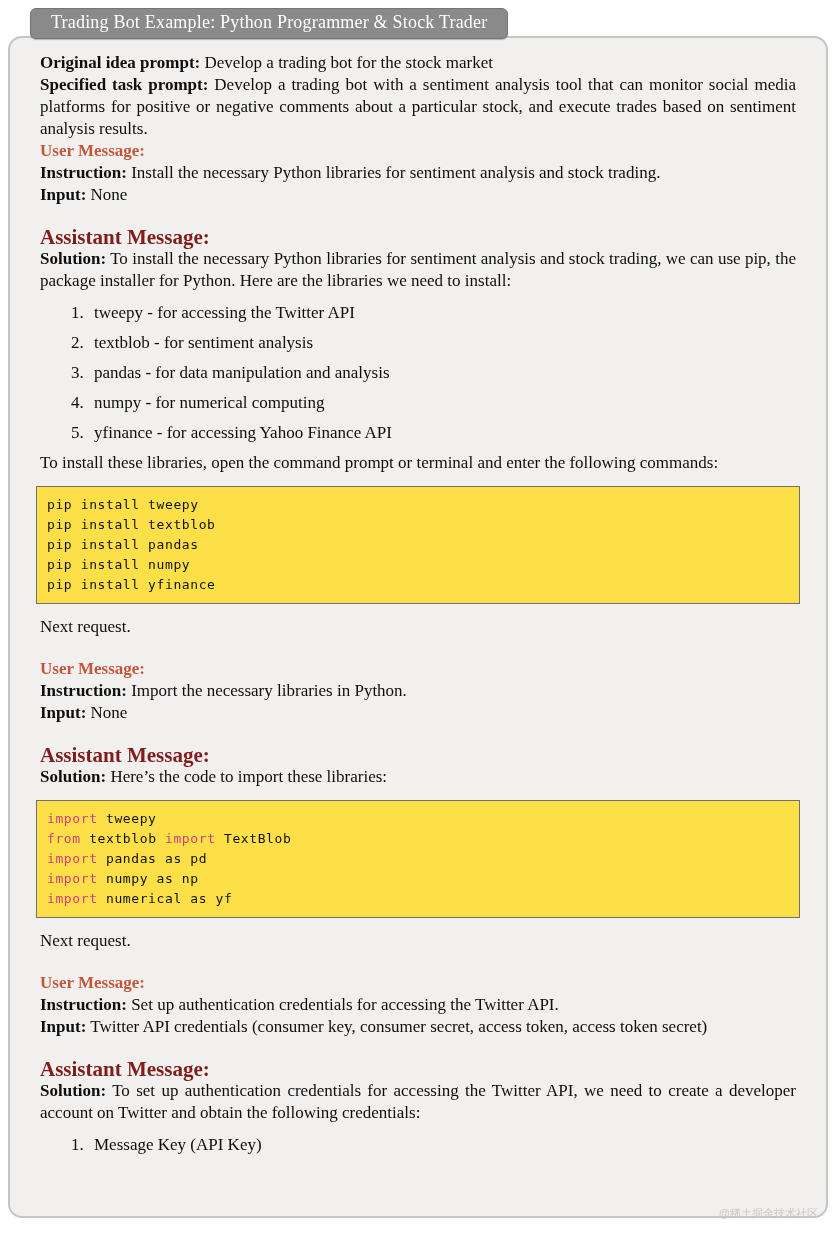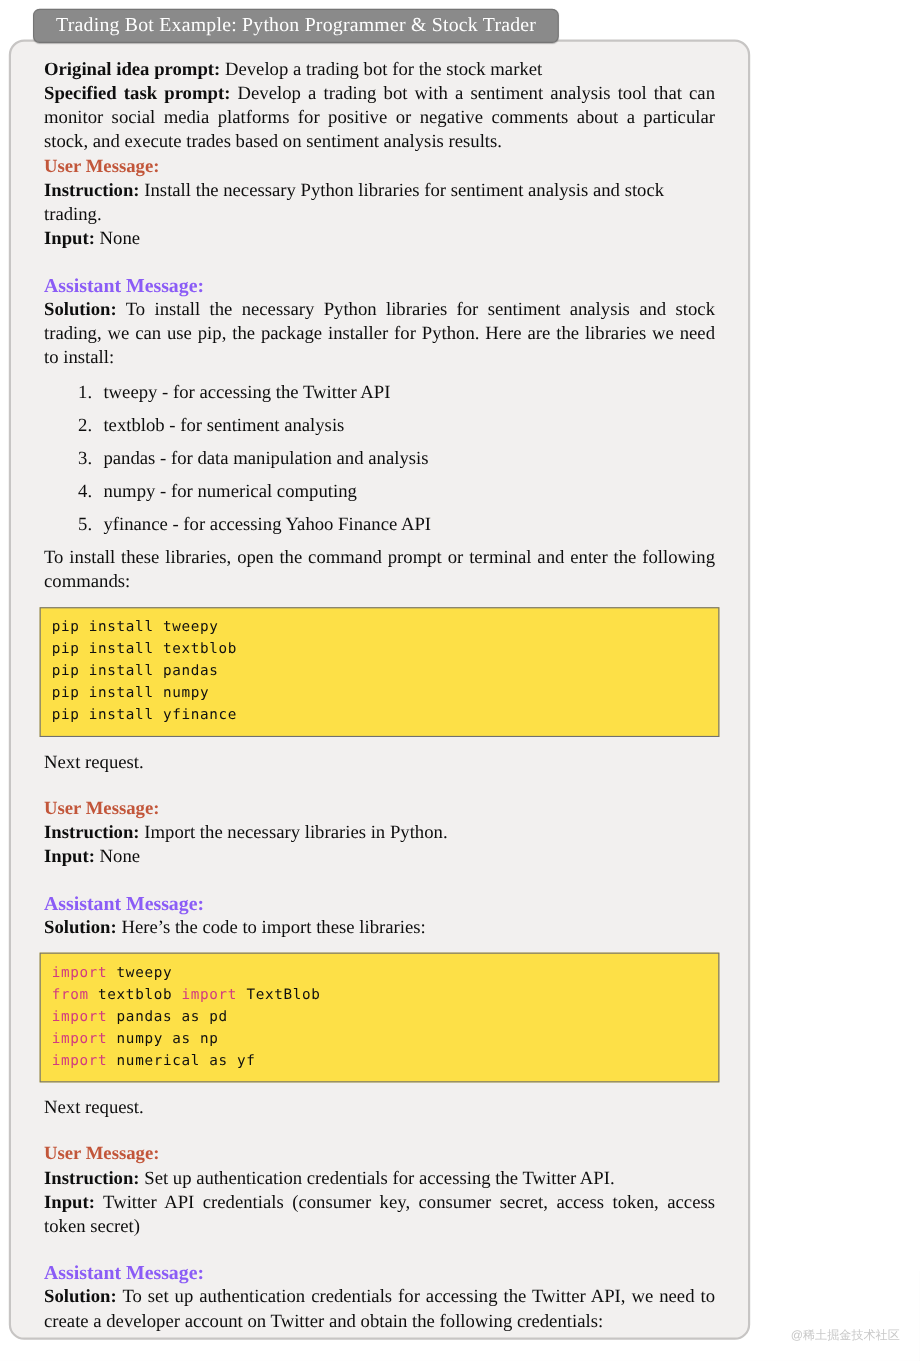--- a/index.html
+++ b/index.html
@@ -10,30 +10,30 @@
   }
   .title-tag {
     position:absolute; left:30px; top:8px; z-index:5;
     background:#8a8a8a; color:#ffffff;
     border:1px solid #757575; border-radius:6px;
     padding:3px 20px 5px 20px;
     font-size:18px; font-weight:normal; letter-spacing:0.2px;
     box-shadow:0 1px 1px rgba(0,0,0,0.25);
   }
   .panel {
-    position:absolute; left:8px; top:36px; width:674px; height:1182px;
+    position:absolute; left:8px; top:36px; width:820px; height:1182px;
     background:#f2f0ef; border:2px solid #c7c5c4; border-radius:14px;
     overflow:hidden;
   }
   .panel-inner { padding:14px 30px 0 30px; }
   p, .line { font-size:17px; line-height:22px; }
   .just { text-align:justify; }
   b.lab { font-weight:bold; }
   .user-label   { color:#c2563a; font-weight:bold; font-size:17px; line-height:22px; }
-  .asst-label   { color:#8b5cf6; font-weight:bold; font-size:18px; line-height:22px; }
+  .asst-label   { color:#7f1d1d; font-weight:bold; font-size:21px; line-height:22px; }
   .vgap  { height:20px; }
   ol.num {
     margin:10px 0 8px 0; padding-left:48px; list-style:decimal;
   }
   ol.num li {
     font-size:17px; line-height:22px; margin-bottom:8px; padding-left:6px;
   }
   ol.num li:last-child { margin-bottom:0; }
   .codebox {
     background:#fde047; border:1.5px solid #707070;

